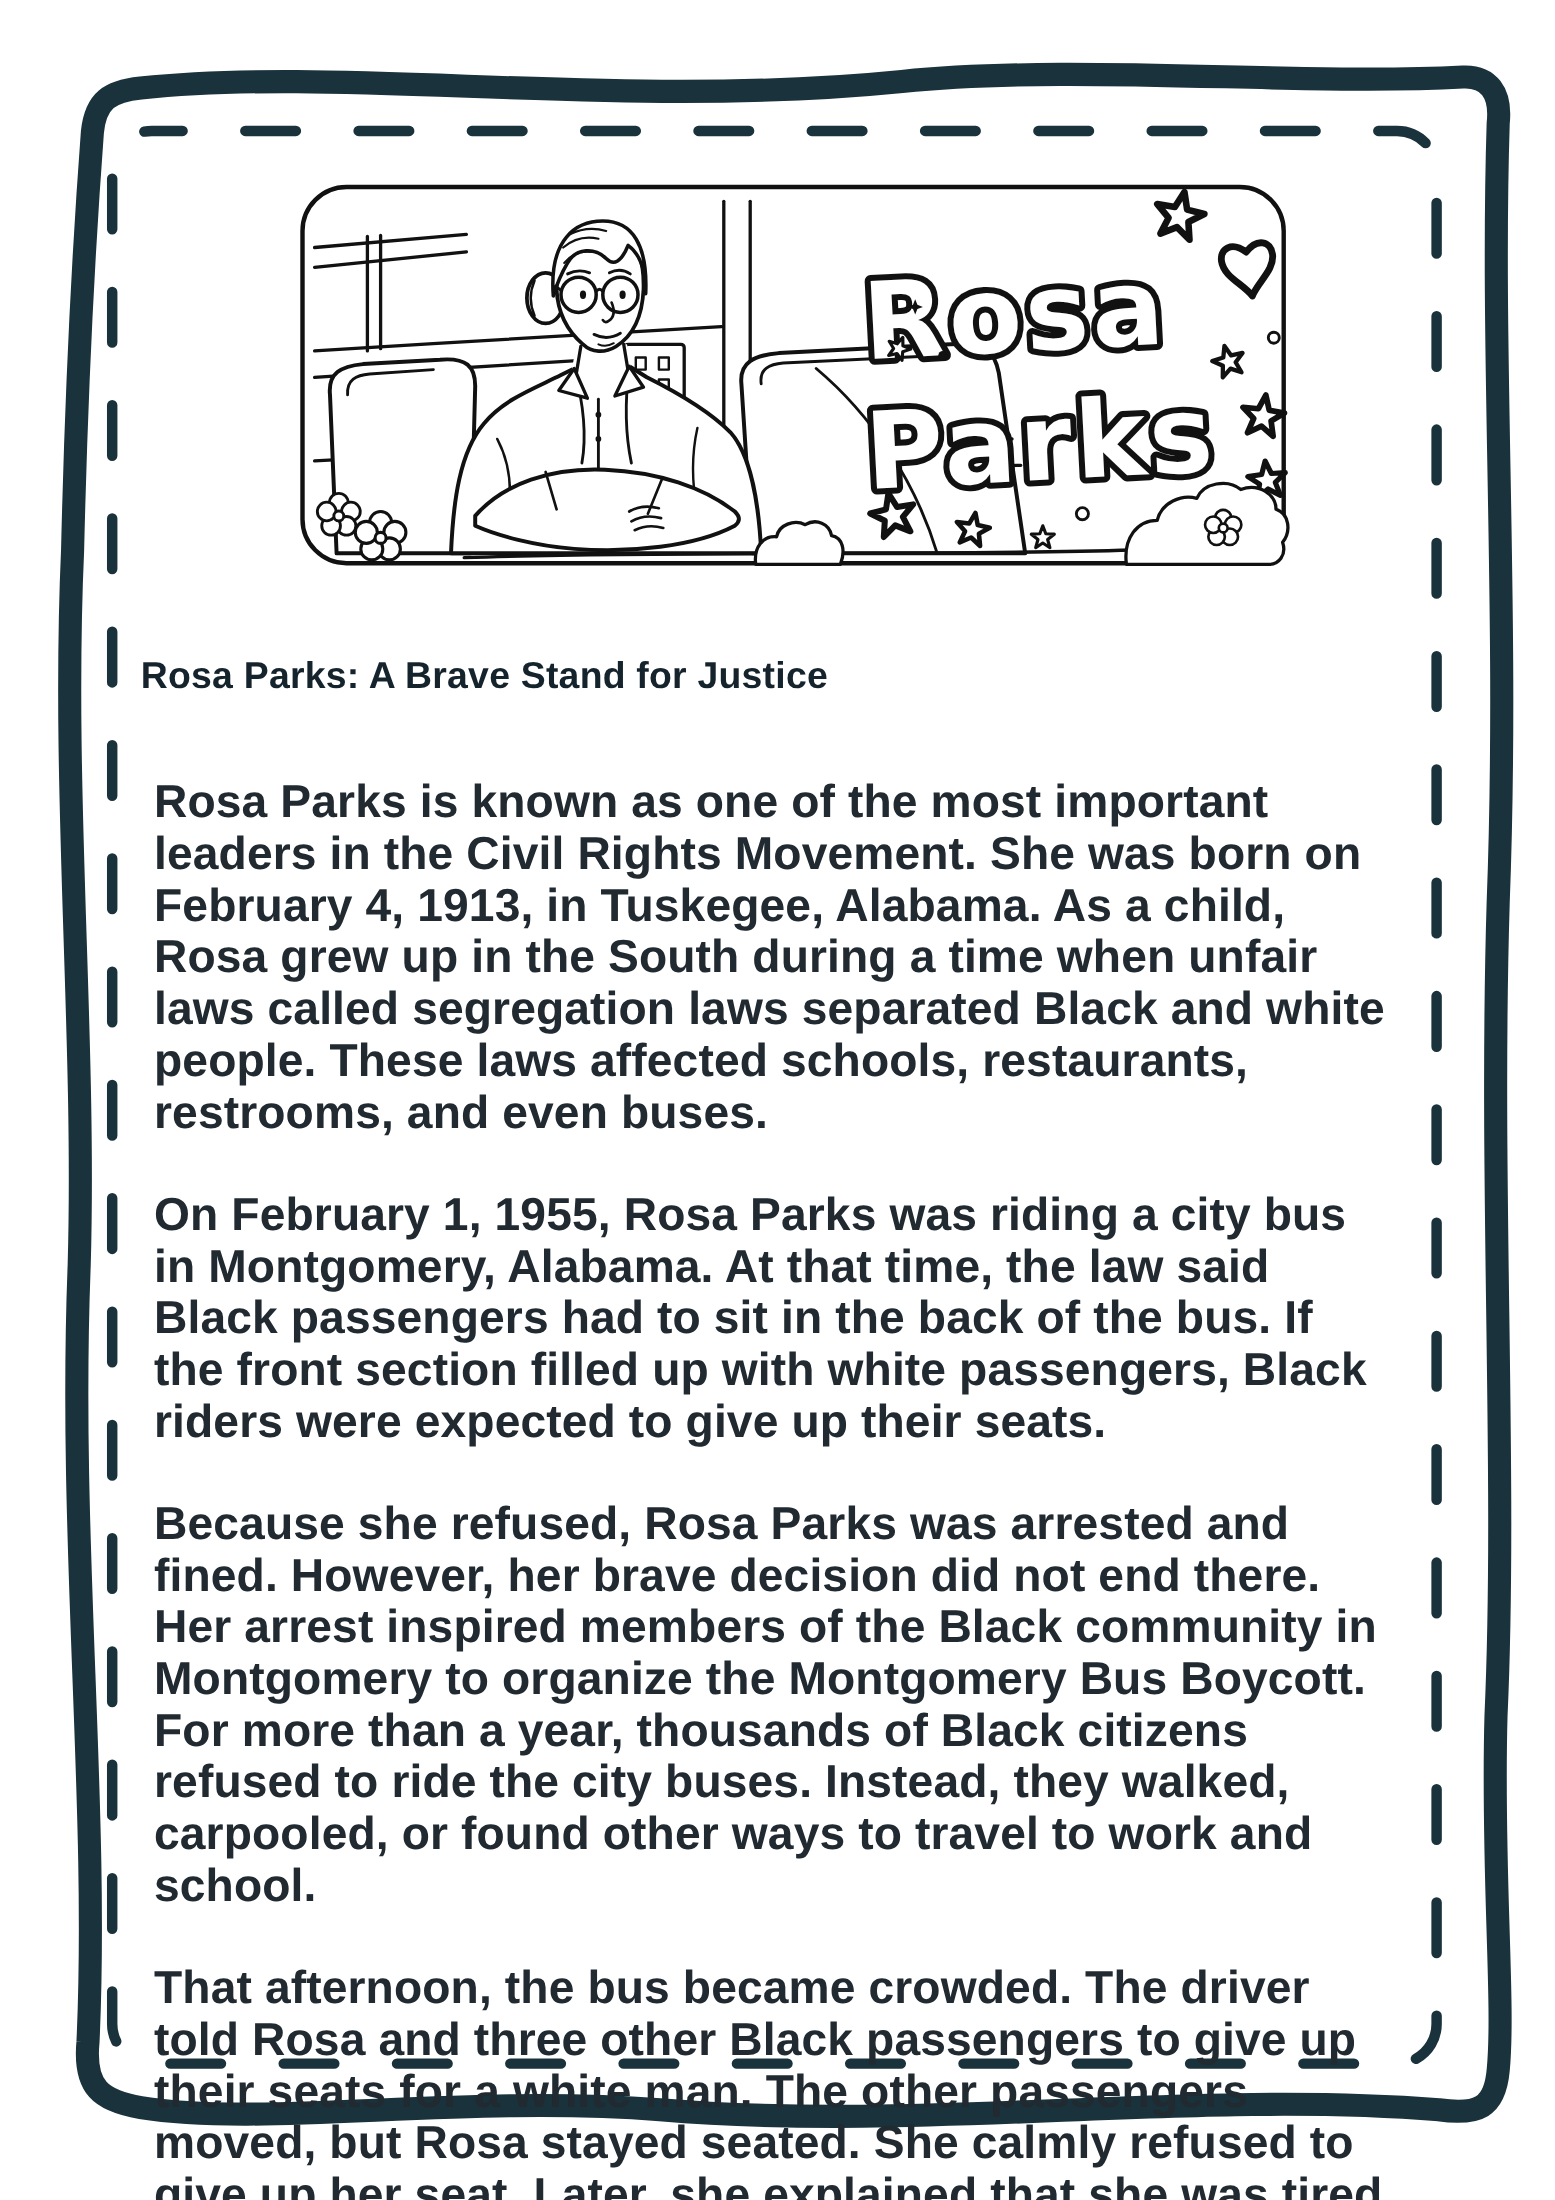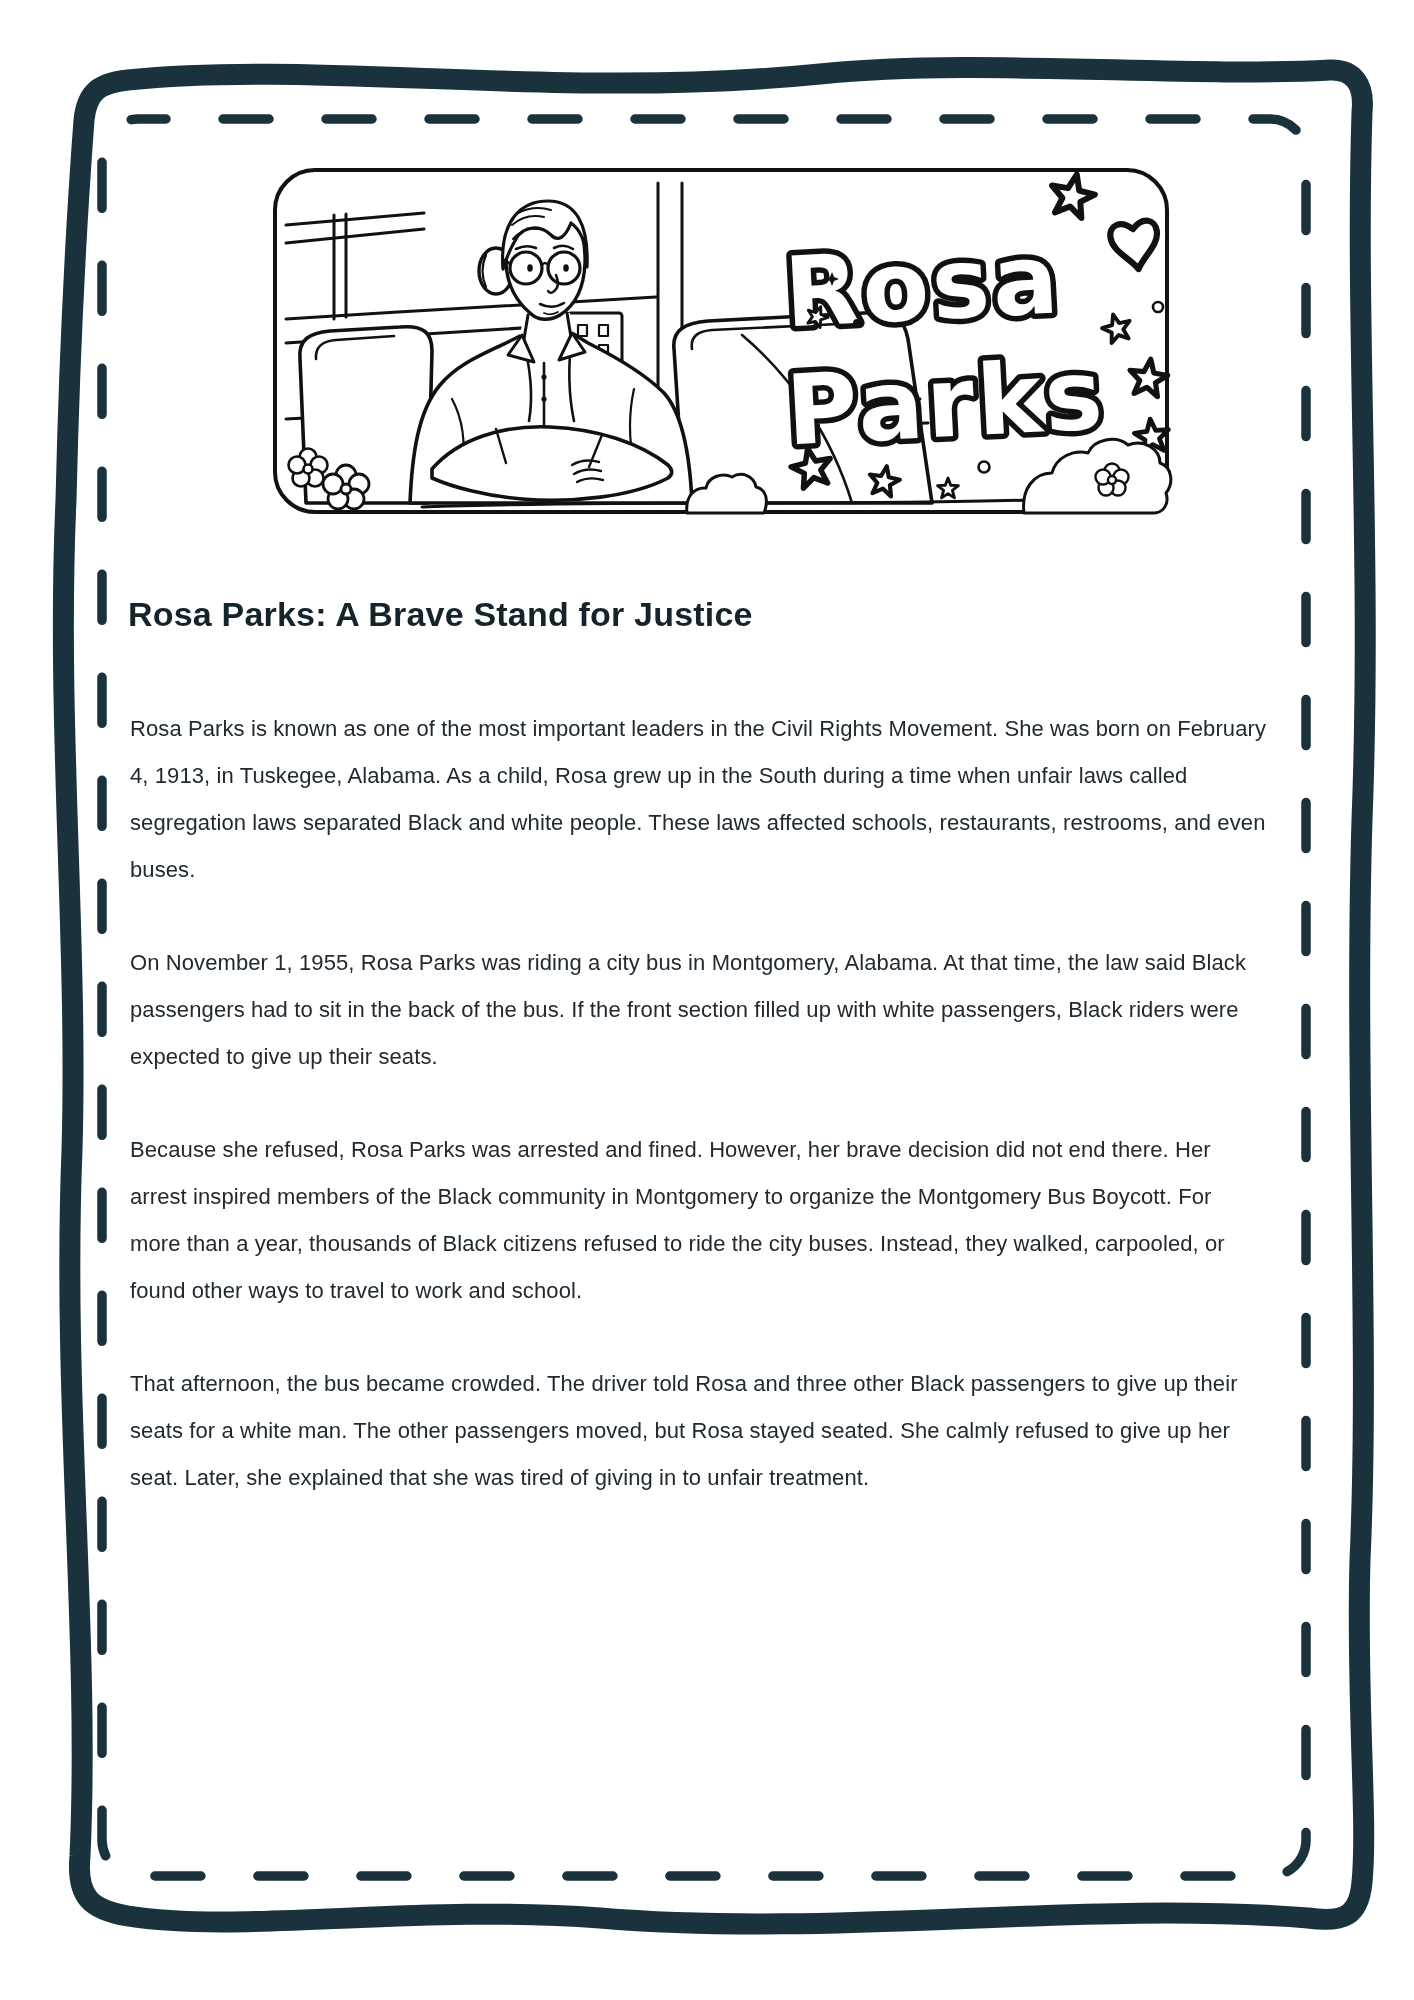--- a/index.html
+++ b/index.html
@@ -9,21 +9,21 @@
   }
   .borders{position:absolute;left:0;top:0;width:1414px;height:2000px;pointer-events:none;}
   .illustration{position:absolute;left:272px;top:166px;width:898px;height:350px;}
   .illustration svg{overflow:visible;display:block;}
   .content{position:absolute;left:128px;top:594px;width:1140px;color:#1f272e;}
   .content h1{
     margin:0 0 70px 0;font-size:34px;line-height:1.2;font-weight:700;
     color:#15242c;letter-spacing:.2px;
   }
   .content p{
-    margin:0 0 46px 2px;font-size:22px;line-height:47px;font-weight:400;
+    margin:0 0 46px 12px;font-size:42px;line-height:47px;font-weight:700;
     color:#212a31;letter-spacing:.1px;
   }
   .ink{stroke:#111111;fill:none;stroke-linecap:round;stroke-linejoin:round;}
   .fillw{fill:#ffffff;}
   .bubble{
     font-family:"DejaVu Sans",sans-serif;font-weight:700;font-size:97px;
     fill:#ffffff;stroke:#111111;stroke-width:11px;paint-order:stroke;
     stroke-linejoin:round;letter-spacing:3px;text-anchor:middle;
   }
 </style>
@@ -184,18 +184,18 @@
         <circle cx="66" cy="332" r="10" class="ink fillw" stroke-width="2.8"></circle>
         <circle cx="61" cy="317" r="10" class="ink fillw" stroke-width="2.8"></circle>
         <circle cx="74" cy="322" r="5" class="ink fillw" stroke-width="2.8"></circle>
       </g>
     </svg>
   </div>
 
   <div class="content">
     <h1>Rosa Parks: A Brave Stand for Justice</h1>
     <p>Rosa Parks is known as one of the most important leaders in the Civil Rights Movement. She was born on February 4, 1913, in Tuskegee, Alabama. As a child, Rosa grew up in the South during a time when unfair laws called segregation laws separated Black and white people. These laws affected schools, restaurants, restrooms, and even buses.</p>
-    <p>On November 1, 1955, Rosa Parks was riding a city bus in Montgomery, Alabama. At that time, the law said Black passengers had to sit in the back of the bus. If the front section filled up with white passengers, Black riders were expected to give up their seats.</p>
+    <p>On February 1, 1955, Rosa Parks was riding a city bus in Montgomery, Alabama. At that time, the law said Black passengers had to sit in the back of the bus. If the front section filled up with white passengers, Black riders were expected to give up their seats.</p>
     <p>Because she refused, Rosa Parks was arrested and fined. However, her brave decision did not end there. Her arrest inspired members of the Black community in Montgomery to organize the Montgomery Bus Boycott. For more than a year, thousands of Black citizens refused to ride the city buses. Instead, they walked, carpooled, or found other ways to travel to work and school.</p>
     <p>That afternoon, the bus became crowded. The driver told Rosa and three other Black passengers to give up their seats for a white man. The other passengers moved, but Rosa stayed seated. She calmly refused to give up her seat. Later, she explained that she was tired of giving in to unfair treatment.</p>
   </div>
 
 </div>
 
 </body></html>

